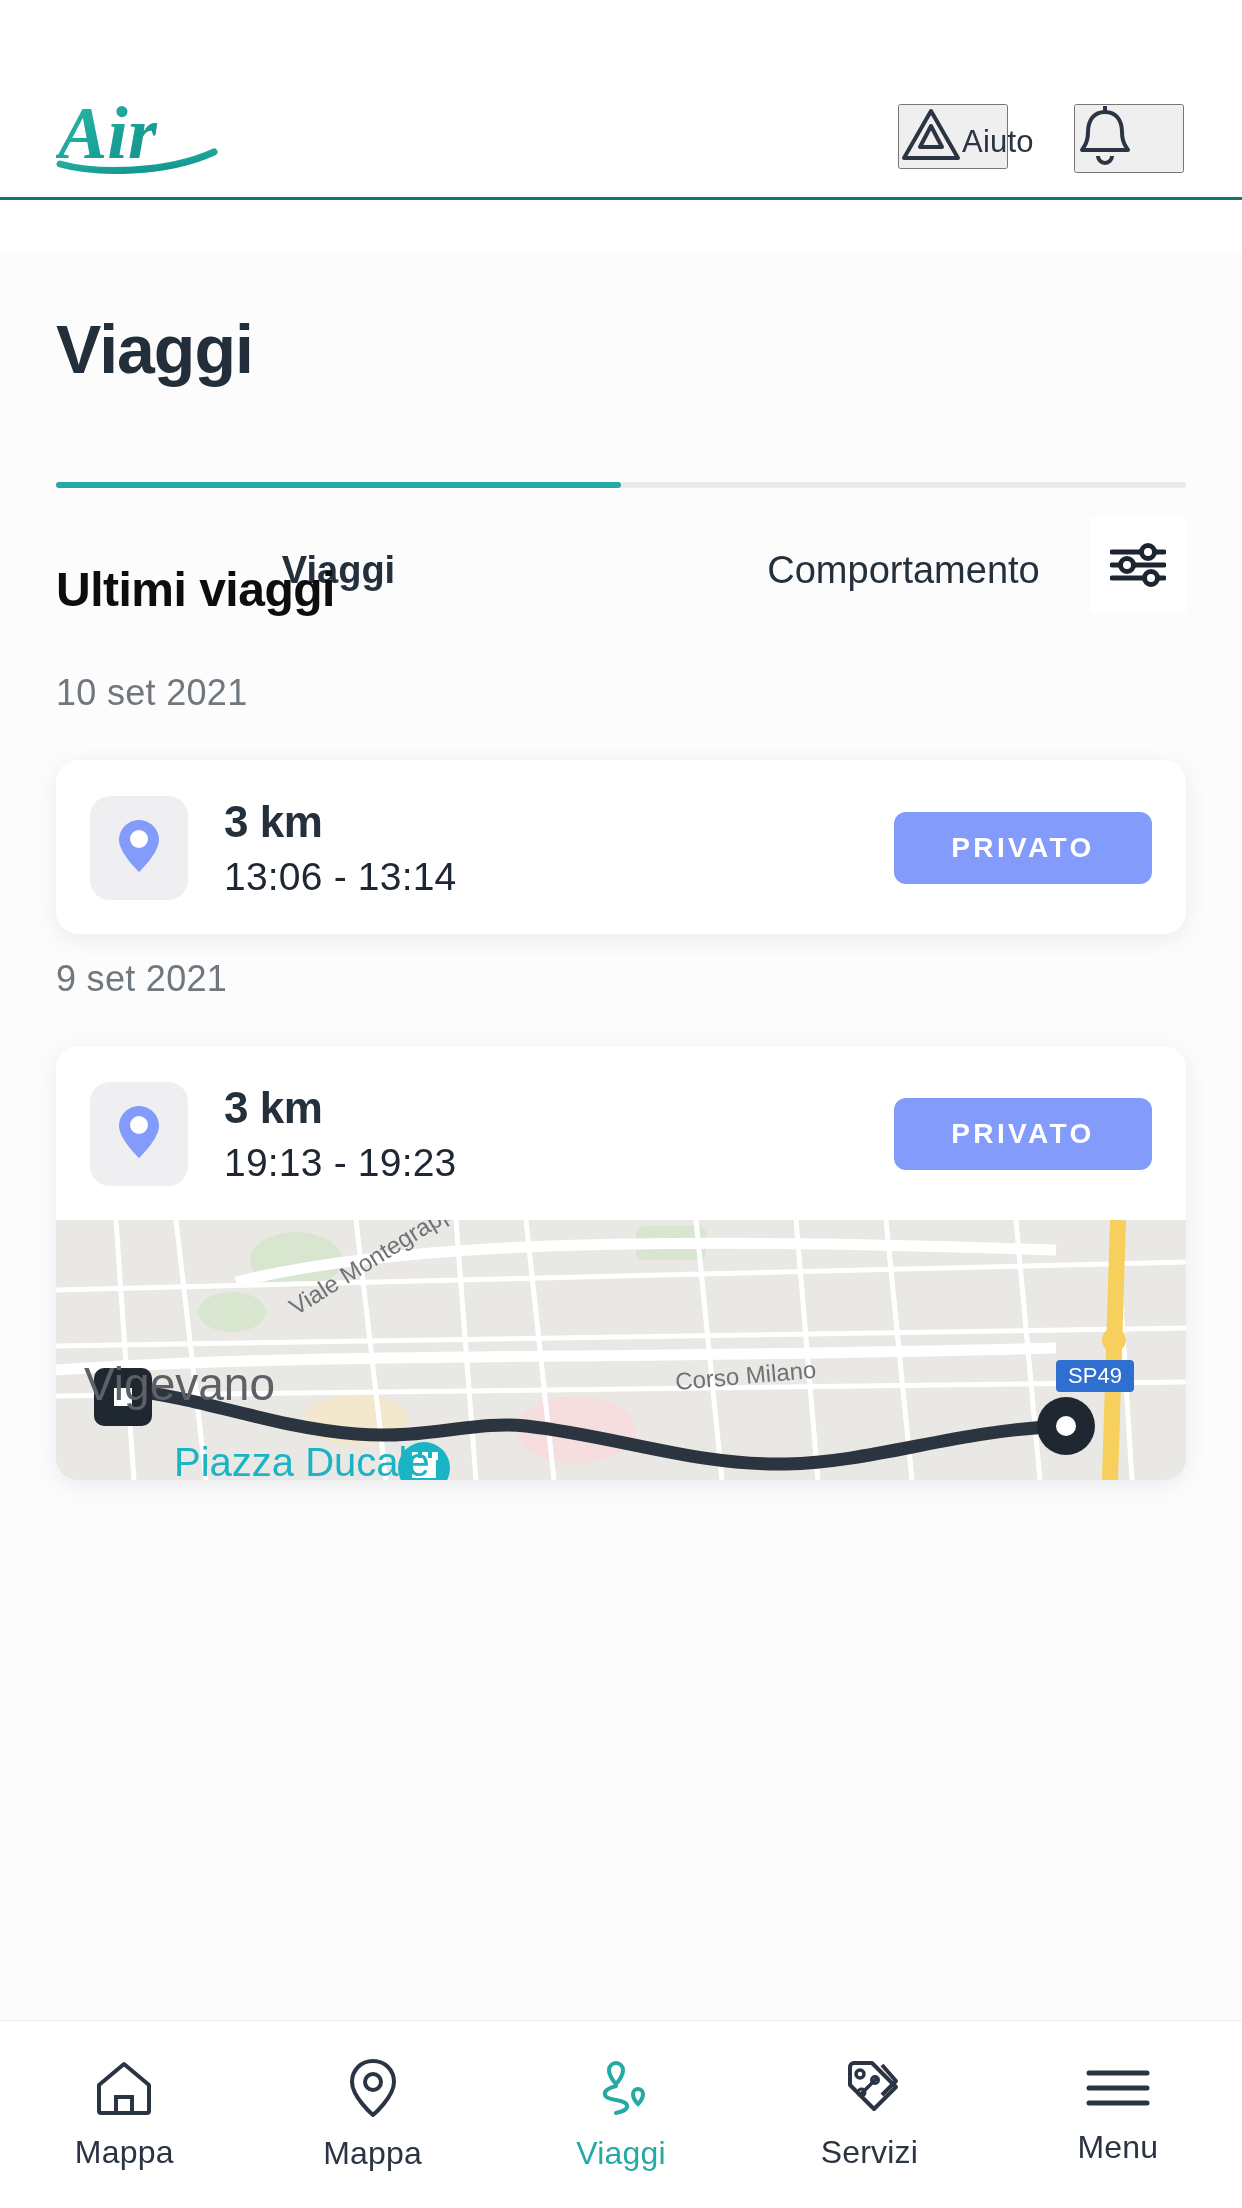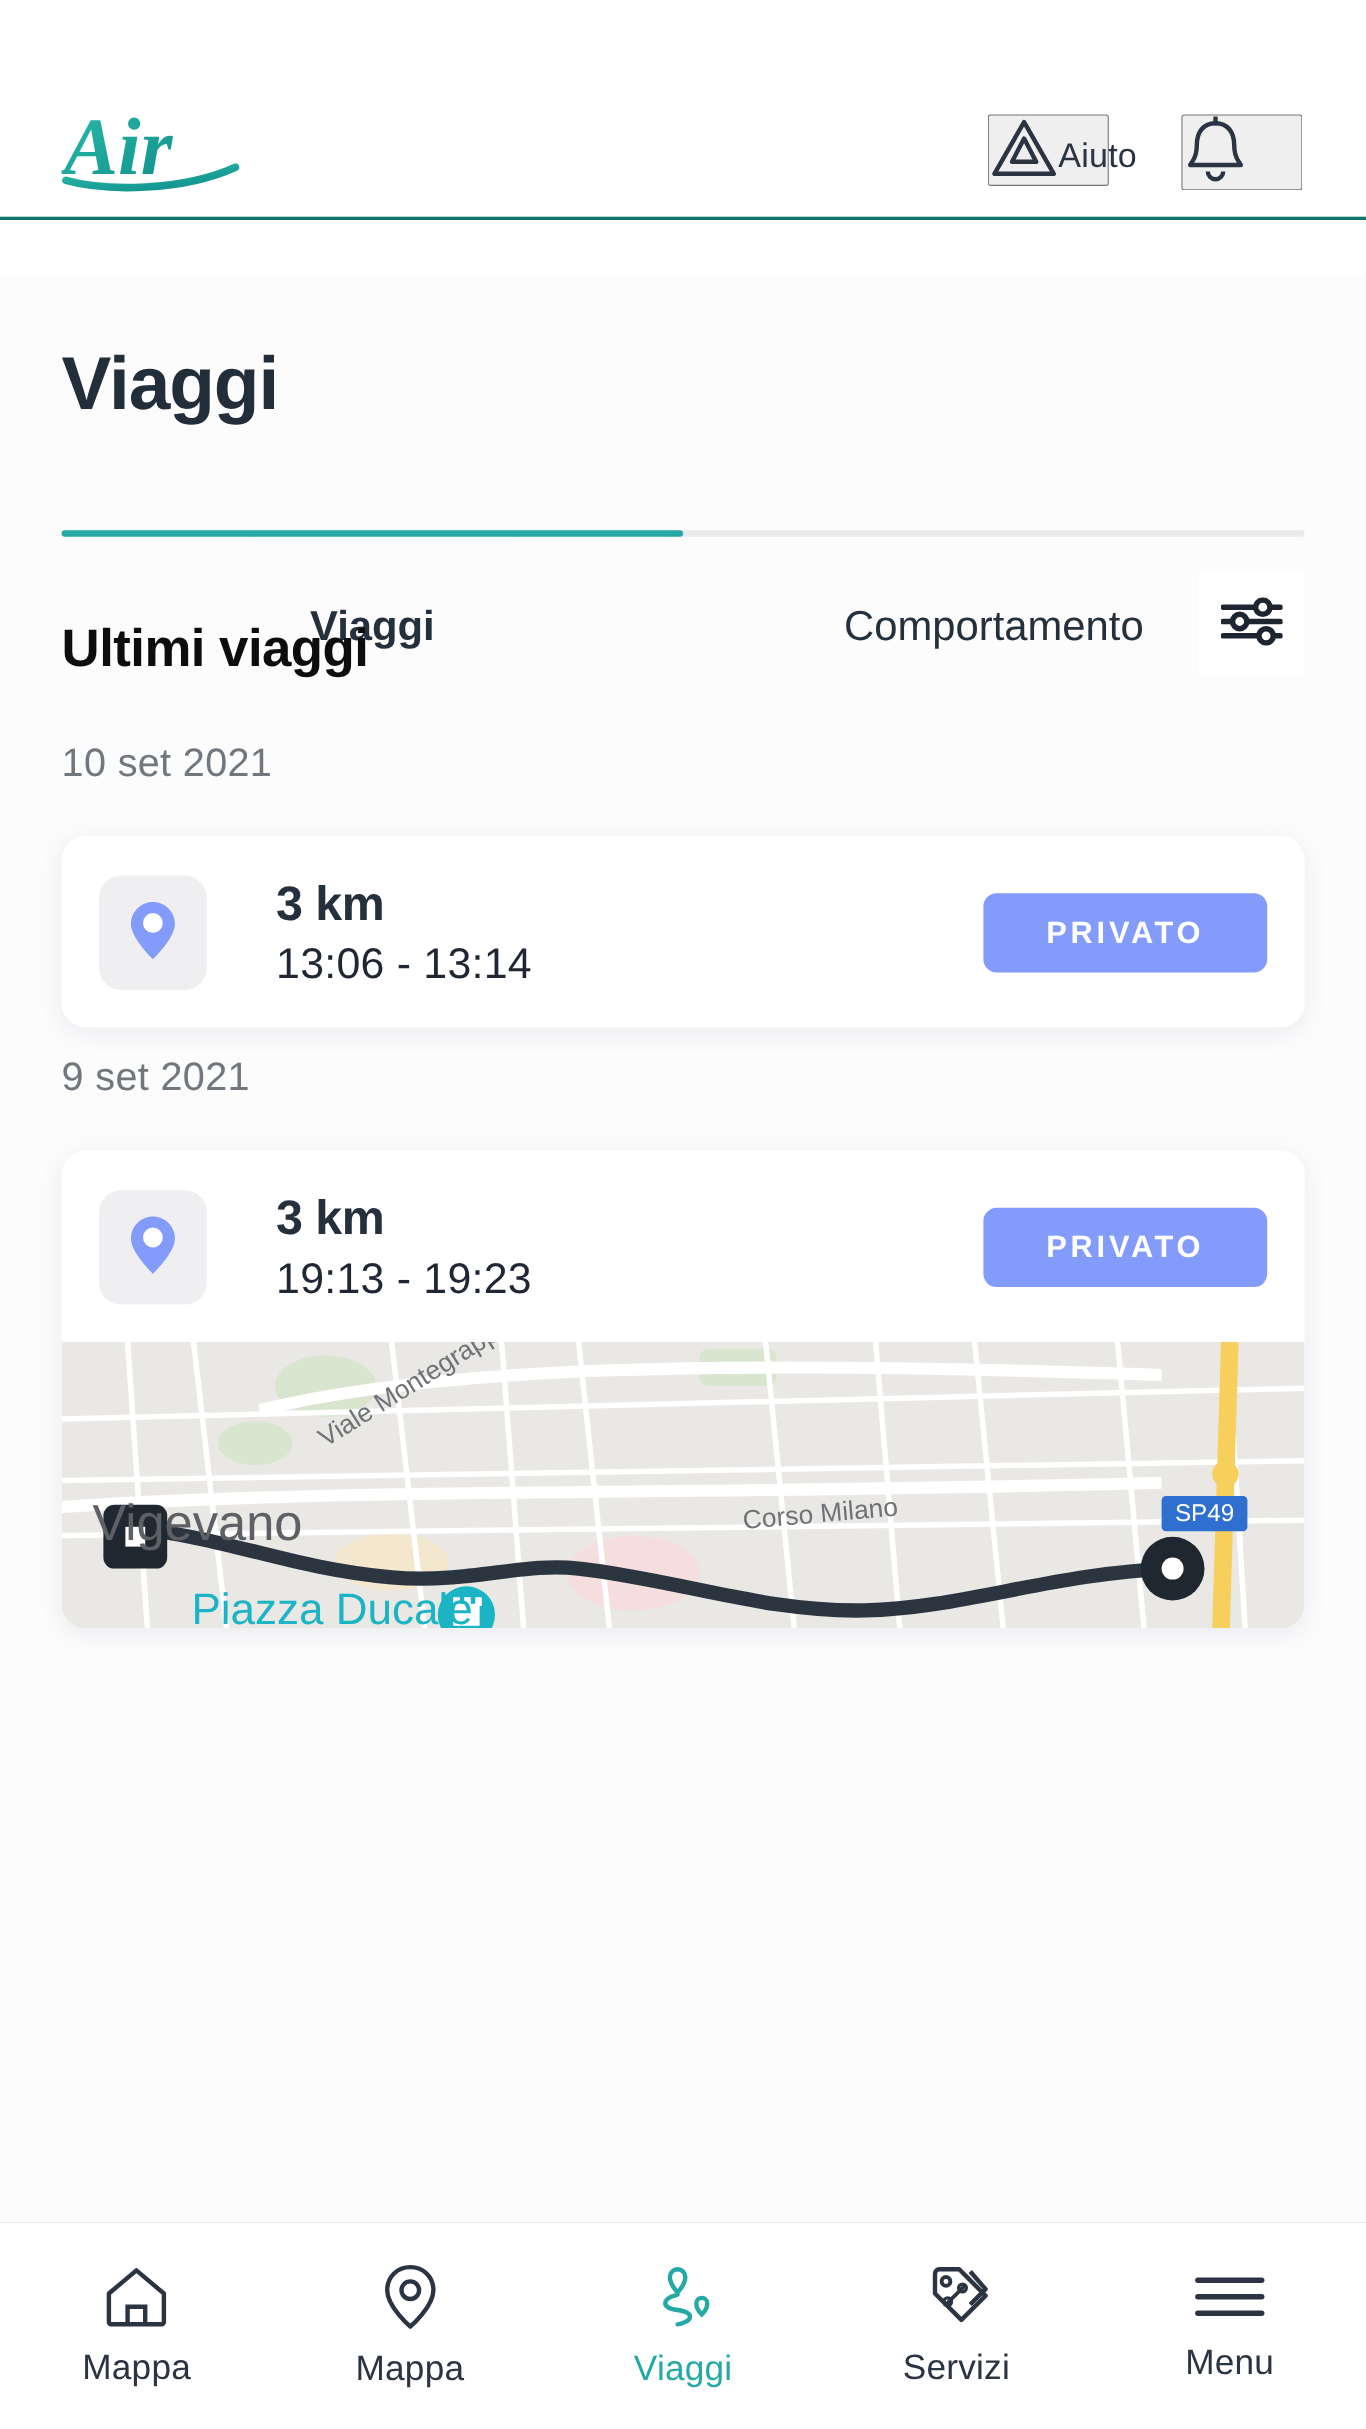--- a/index.html
+++ b/index.html
@@ -83,21 +83,20 @@
   }
   .card {
     margin:46px 56px 0 56px; width:1130px;
     background:#ffffff; border-radius:22px;
     box-shadow:0 5px 22px rgba(80,90,110,.10);
     overflow:hidden;
   }
   .card-row {
     display:flex; align-items:center;
     padding:36px 34px 34px 34px;
-    gap:27px;
   }
   .pin-tile {
     width:98px; height:104px; border-radius:20px; background:#efeff1;
     display:flex; align-items:center; justify-content:center;
     flex:0 0 auto;
   }
   .trip-info { margin-left:36px; flex:1 1 auto; }
   .trip-dist {
     font-size:44px; font-weight:bold; color:#25303d; letter-spacing:-0.5px;
   }

